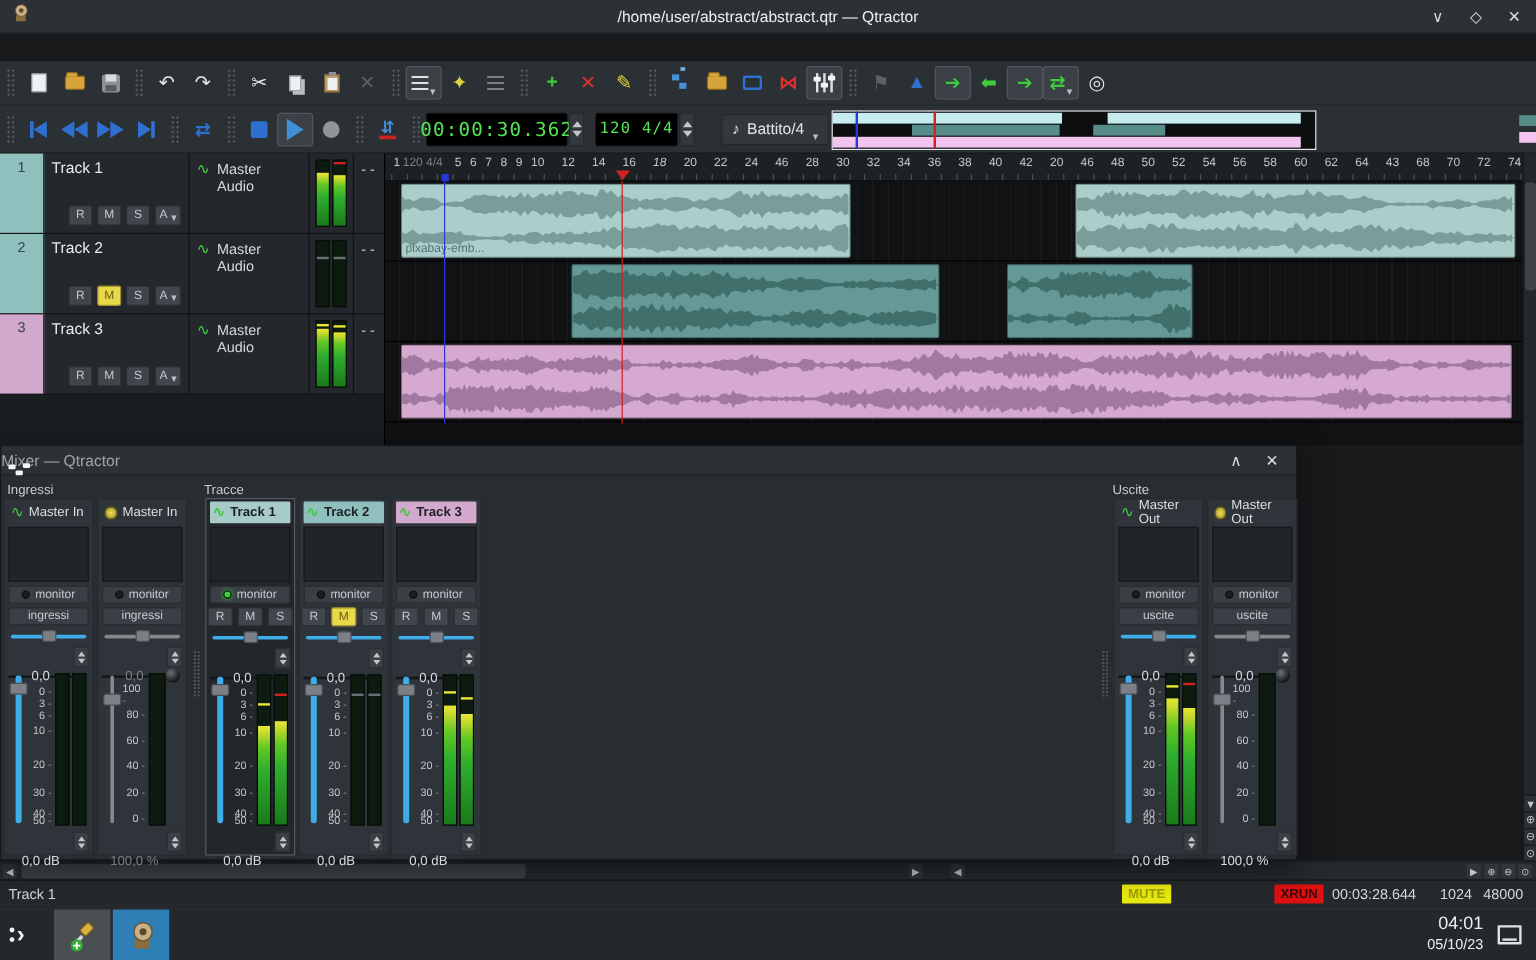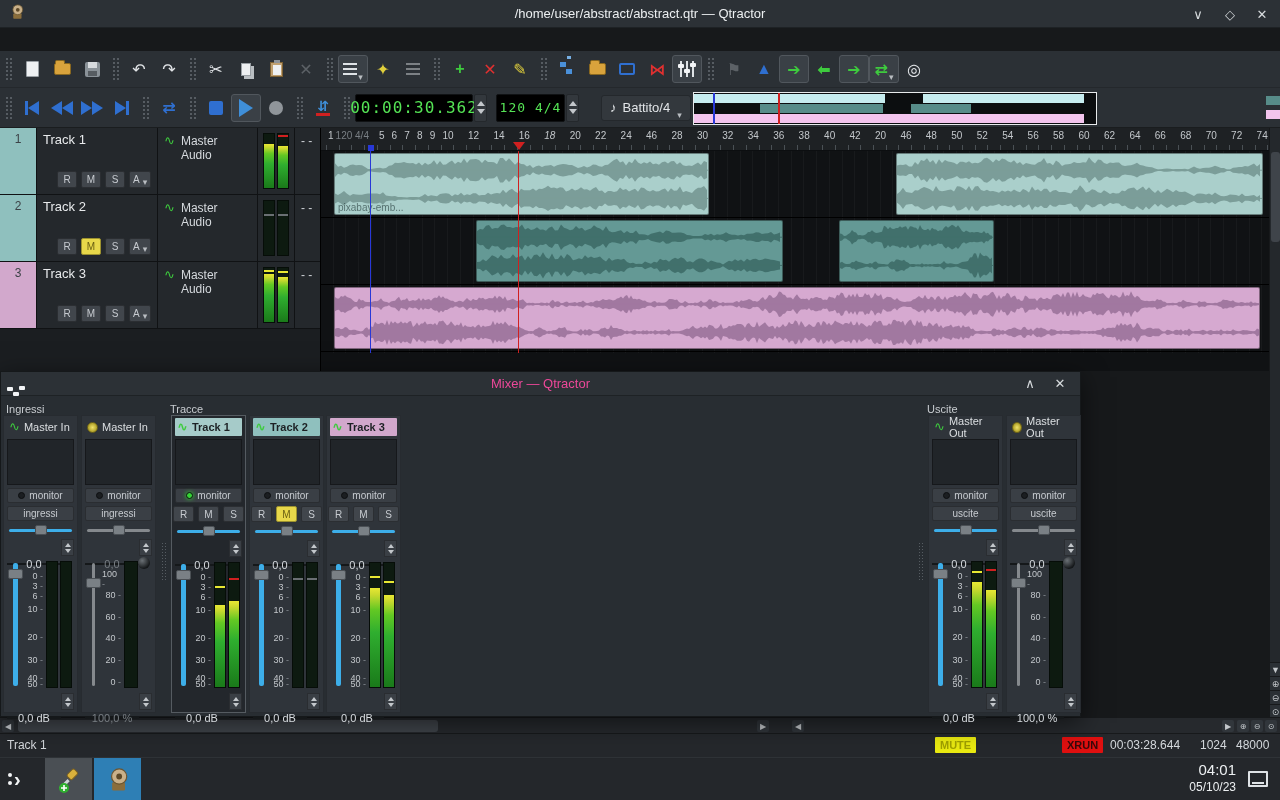--- a/index.html
+++ b/index.html
@@ -110,21 +110,21 @@
   #ruler-editmark { position:absolute; top:17px; width:6px; height:6px; background:#2838d8; z-index:4; }
 
   
   #vscroll { left:1269px; top:128px; width:11px; height:590px; background:#24282c; border-left:1px solid #17191b; }
   #vscroll .thumb { position:absolute; left:1px; width:9px; top:24px; height:90px; background:#3f444a; border-radius:3px; }
   .zbtn { position:absolute; left:0; width:11px; height:14px; font-size:9px; color:#c3c7cb; display:flex; align-items:center; justify-content:center; background:#2b3035; border-top:1px solid #17191b; }
 
   
   #mixer { left:0; top:371px; width:1081px; height:346px; background:#282d32; border:1px solid #15181a; box-shadow:0 6px 24px rgba(0,0,0,.55); z-index:10; }
   #mx-titlebar { position:relative; height:24px; background:#2c3136; border-bottom:1px solid #1e2225; display:flex; align-items:center; }
-  #mx-titlebar .mtitle { position:absolute; left:0; right:0; text-align:center; font-size:13px; color:#ec4899; }
+  #mx-titlebar .mtitle { position:absolute; left:0; right:0; font-size:13px; color:#a3a3a3; }
   #mx-icon { margin-left:7px; z-index:2; }
   #mx-btns { position:absolute; right:12px; display:flex; gap:14px; }
   .seclabel { position:absolute; top:31px; font-size:11px; color:#c8ccd0; }
   .vgrip { position:absolute; top:170px; width:6px; height:40px; background-image:radial-gradient(#565c62 34%, transparent 35%); background-size:3px 3px; }
   .strip { position:absolute; top:43px; width:75px; height:298px; background:#2f343a; border:1px solid #272b30; display:flex; flex-direction:column; padding:2px 3px; gap:3px; }
   .strip.sel { background:#23272c; border-color:#555b61; }
   .strip-head { height:18px; display:flex; align-items:center; gap:4px; font-size:11px; color:#dcdfe2; padding:0 2px; border-radius:1px; }
   .strip-head.track { color:#1d2124; font-weight:bold; }
   .midiicon { width:11px; height:11px; border-radius:50%; background:radial-gradient(#f0e26a, #b0a028 70%); border:1px solid #6f651a; }
   .plugbox { height:46px; background:#212529; border:1px solid #16181b; }
@@ -545,21 +545,21 @@
         <span class="rlabel" style="left: 579.4px;">46</span>
         <span class="rlabel" style="left: 604.8px;">48</span>
         <span class="rlabel" style="left: 630.3px;">50</span>
         <span class="rlabel" style="left: 655.7px;">52</span>
         <span class="rlabel" style="left: 681.2px;">54</span>
         <span class="rlabel" style="left: 706.6px;">56</span>
         <span class="rlabel" style="left: 732px;">58</span>
         <span class="rlabel" style="left: 757.5px;">60</span>
         <span class="rlabel" style="left: 782.9px;">62</span>
         <span class="rlabel" style="left: 808.4px;">64</span>
-        <span class="rlabel" style="left: 833.8px;">66</span>
+        <span class="rlabel" style="left: 833.8px;">43</span>
         <span class="rlabel" style="left: 859.2px;">68</span>
         <span class="rlabel" style="left: 884.7px;">70</span>
         <span class="rlabel" style="left: 910.1px;">72</span>
         <span class="rlabel" style="left: 935.6px;">74</span>
       </div>
     <div id="ruler-playmark" style="left:192px"></div>
     <div id="ruler-editmark" style="left:47px"></div>
     <div id="lanes">
       <div class="lane" style="top:0">
         <div class="clip" style="left:13px;width:375px;background:#aacfcb">

